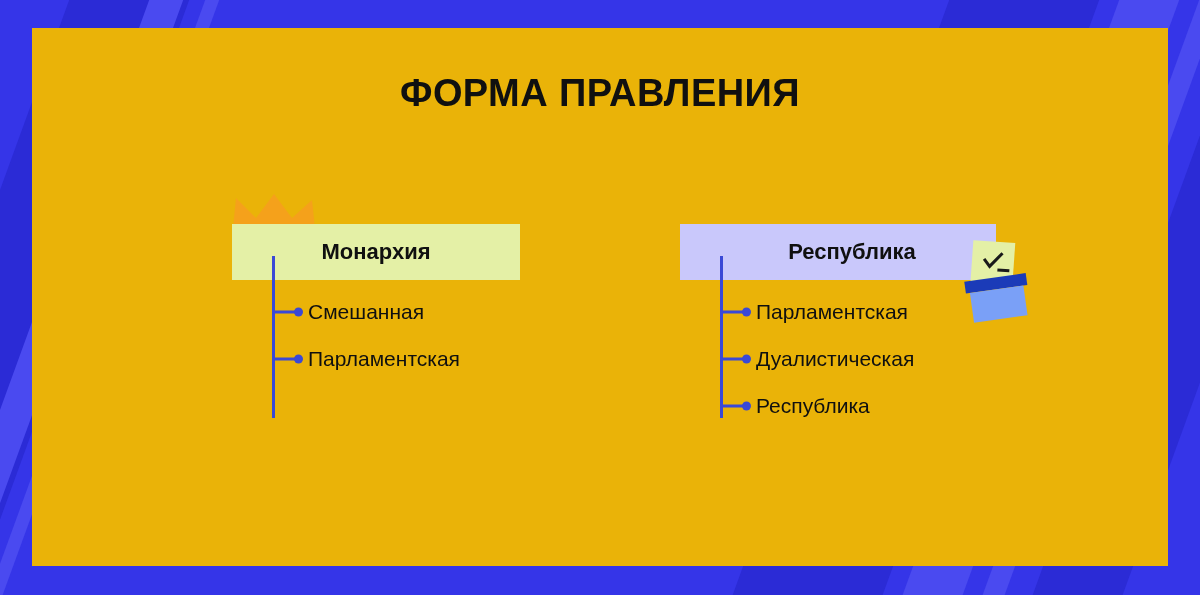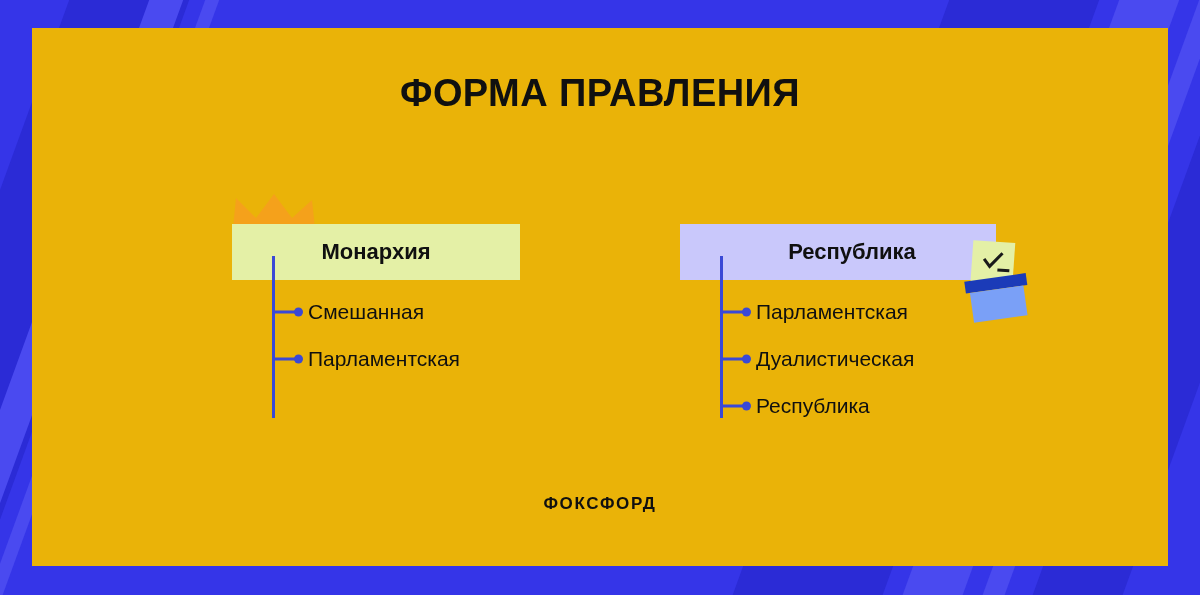--- a/index.html
+++ b/index.html
@@ -224,14 +224,13 @@
       <g transform="rotate(-8 53 53)">
         <rect x="22" y="16" width="42" height="42" fill="#e4f0a6" transform="rotate(12 43 37)"></rect>
         <path d="M34 34 l6 7 l12 -14" stroke="#1a1a1a" stroke-width="3" fill="none" transform="rotate(12 43 37)"></path>
         <line x1="48" y1="44" x2="60" y2="44" stroke="#1a1a1a" stroke-width="3" transform="rotate(12 43 37)"></line>
         <rect x="12" y="52" width="62" height="12" fill="#1b3bb8"></rect>
         <rect x="16" y="64" width="54" height="30" fill="#7aa0f7"></rect>
       </g>
     </svg>
   </div>
 
-  <div class="logo">ФОКСФОРД</div>
 </div>
 
 </body></html>

